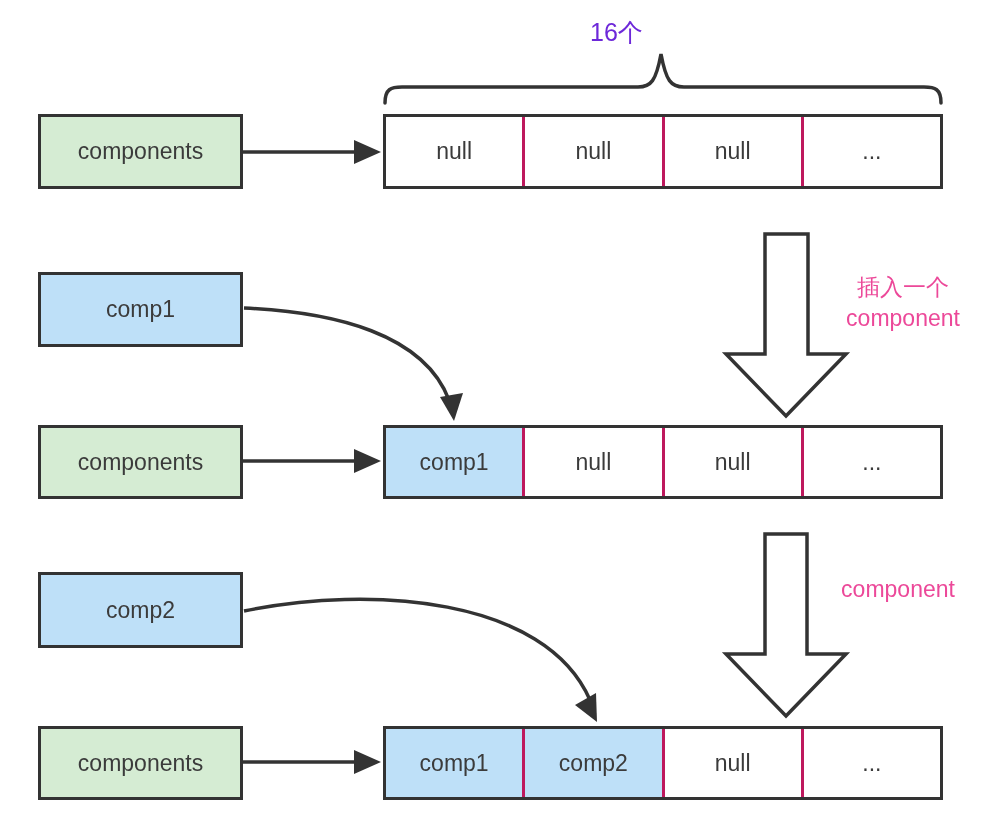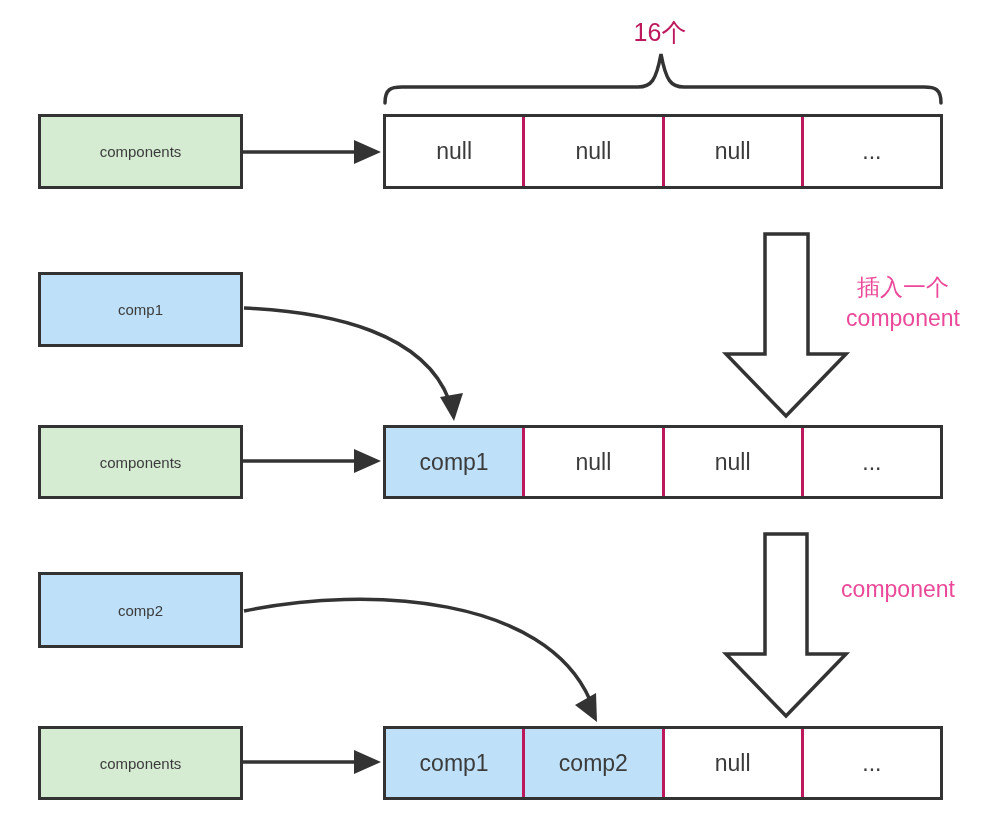--- a/index.html
+++ b/index.html
@@ -9,42 +9,42 @@
     background:#ffffff;
     font-family:"Liberation Sans","DejaVu Sans",sans-serif;
     color:#3b3b3b;
     overflow:hidden;
   }
   #wires{position:absolute;left:0;top:0;width:998px;height:828px;z-index:1;}
   .box{
     position:absolute;z-index:2;box-sizing:border-box;
     border:3px solid #333333;background:#ffffff;
     display:flex;align-items:center;justify-content:center;
-    font-size:15px;
+    font-size:23px;
   }
   .green{background:#d5ecd3;}
   .blue{background:#bee0f8;}
   .array{
     position:absolute;z-index:2;box-sizing:border-box;
     border:3px solid #333333;background:#ffffff;
     display:flex;
   }
   .cell{
     flex:1 1 0;display:flex;align-items:center;justify-content:center;
     font-size:23px;border-right:3px solid #be185d;background:#ffffff;
   }
   .cell:last-child{border-right:none;}
   .cell.blue{background:#bee0f8;}
   .steplabel{
     position:absolute;z-index:2;text-align:center;
     font-size:23px;line-height:31px;color:#ec4899;
   }
   .countlabel{
-    position:absolute;z-index:2;text-align:center;
-    font-size:25px;color:#be185d;
+    position:absolute;z-index:2;text-align:left;
+    font-size:25px;color:#6d28d9;
   }
 </style>
 </head>
 <body>
 
 <div id="canvas">
 
   <svg id="wires" viewBox="0 0 998 828" xmlns="http://www.w3.org/2000/svg">
 
     <path d="M385,103 C385,89 391,87 402,87 L638,87 C651,87 656,81 661,54

